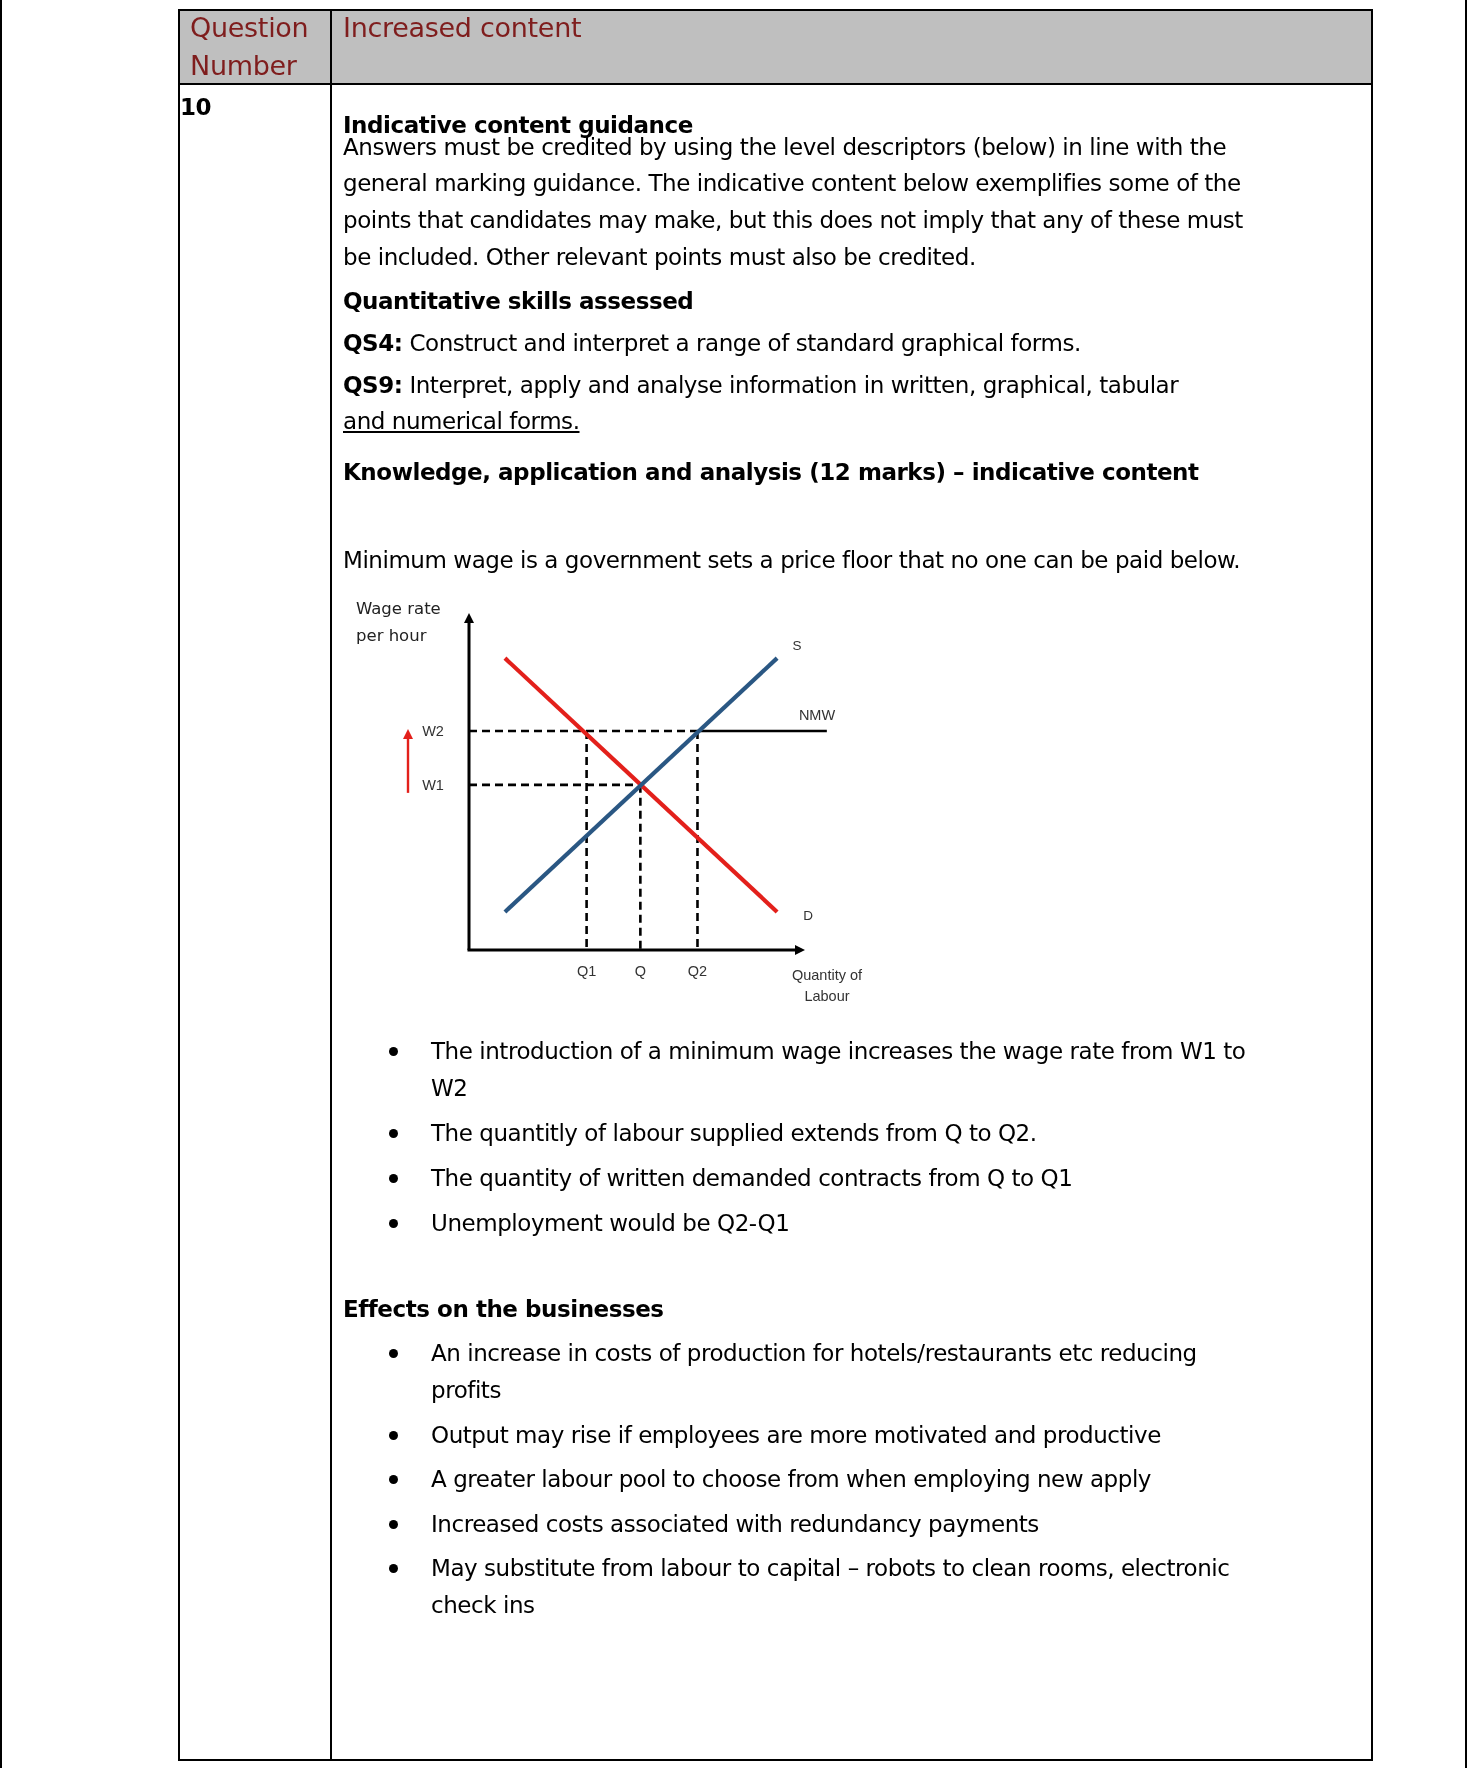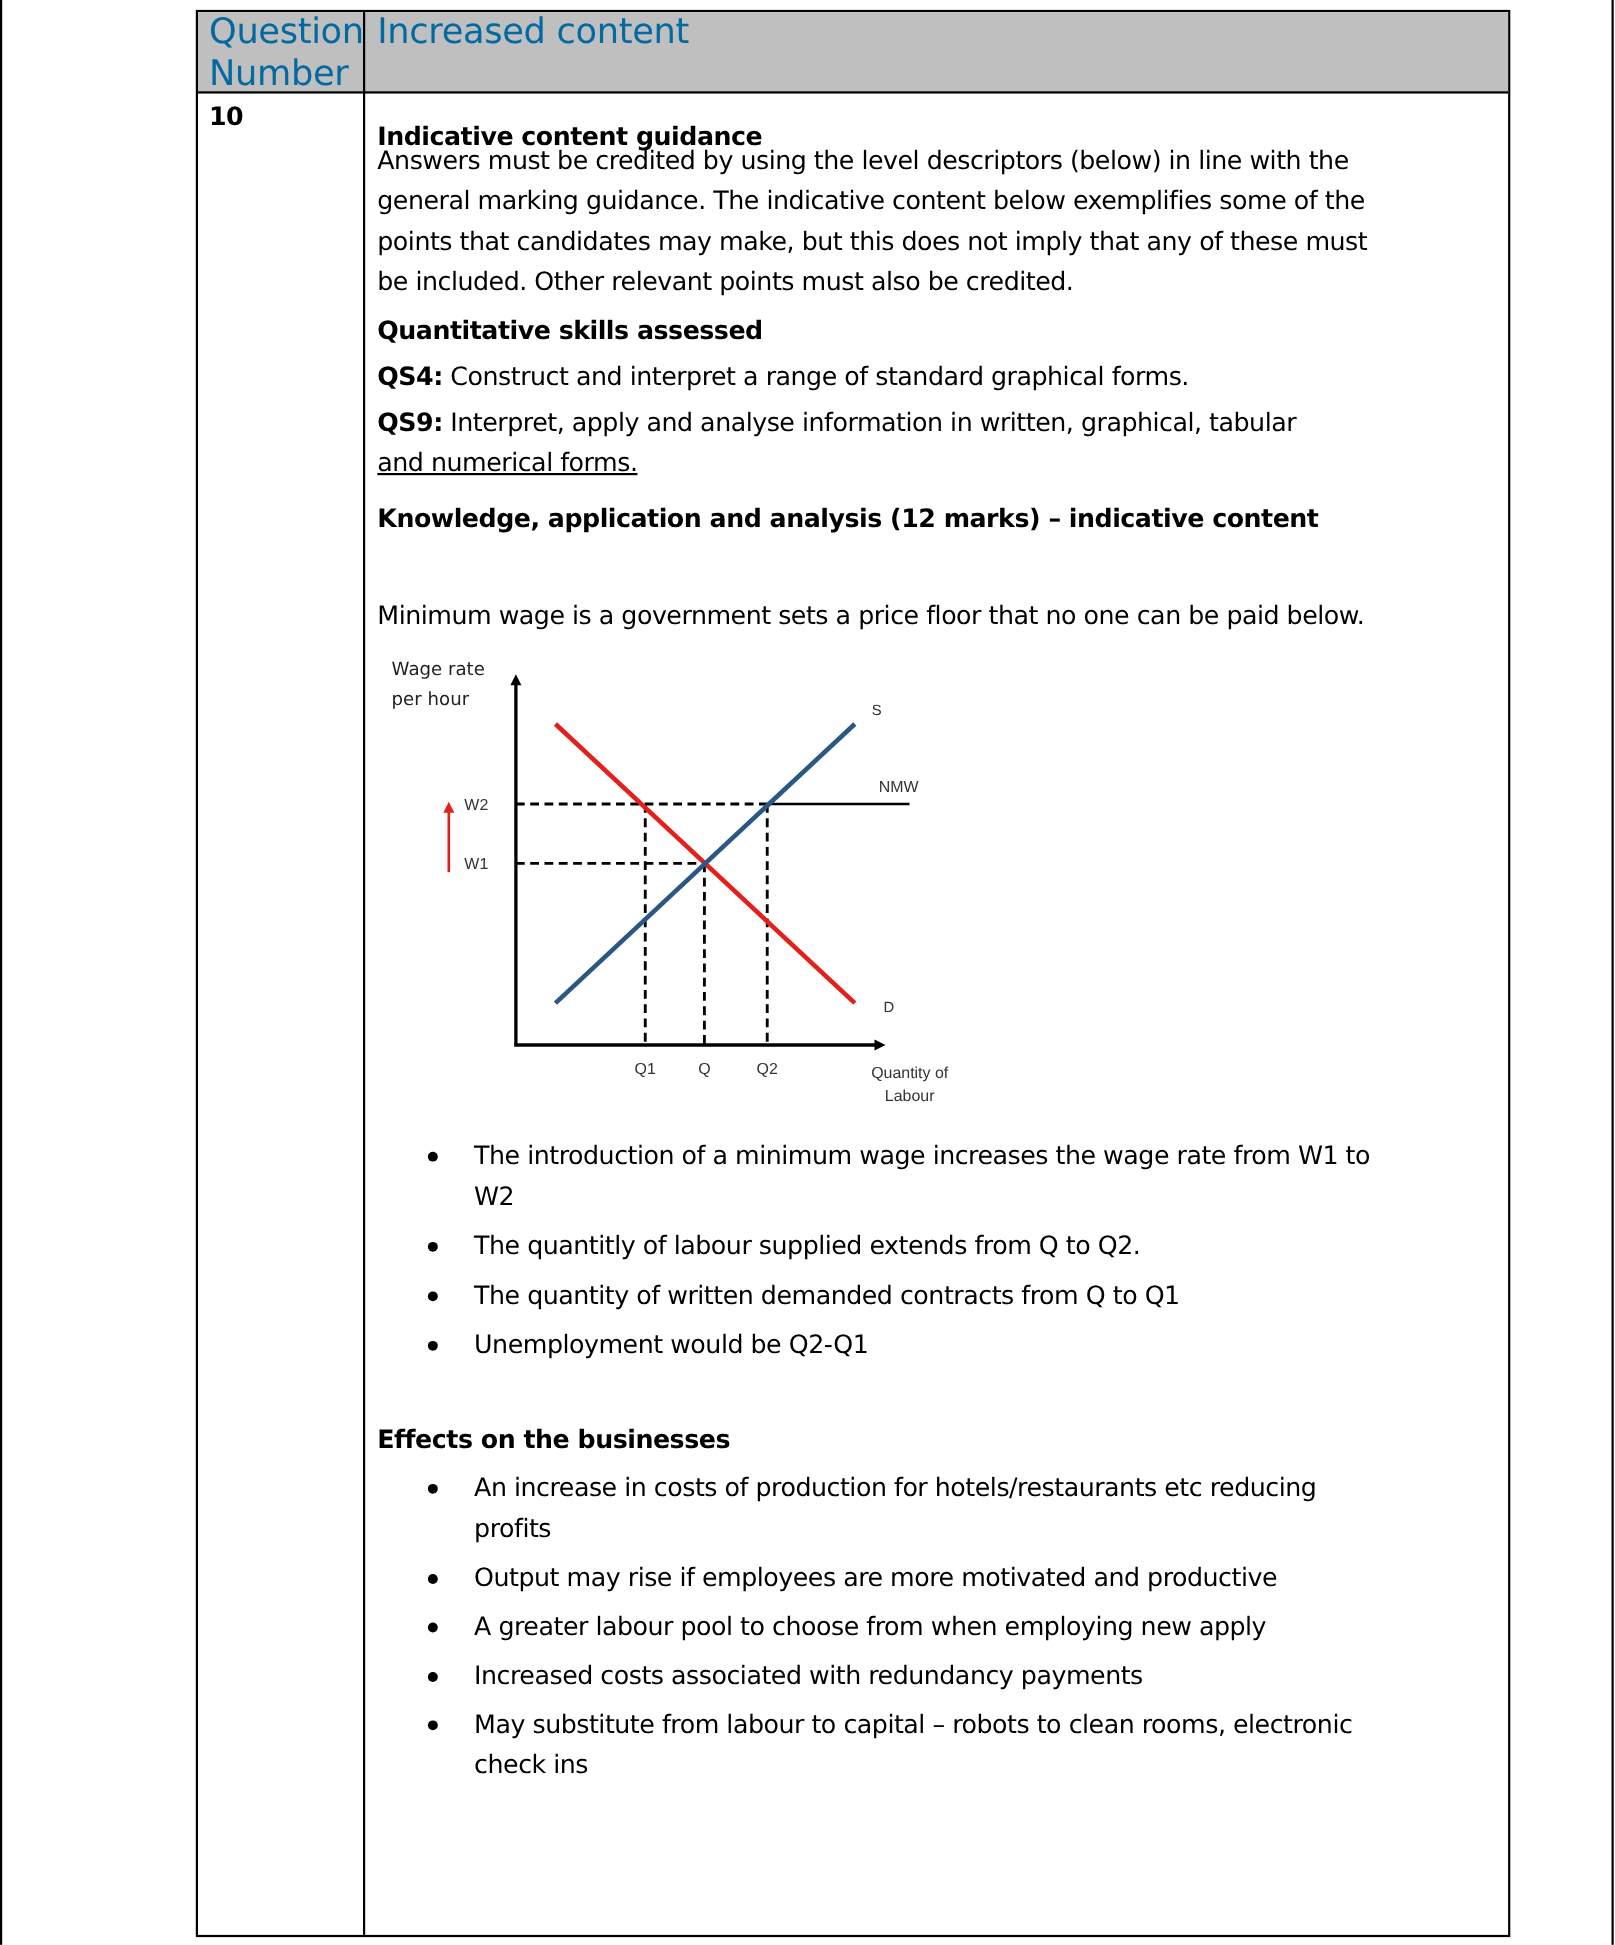--- a/index.html
+++ b/index.html
@@ -17,21 +17,21 @@
     box-sizing: border-box; border: 2.5px solid #000;
   }
   .header {
     position: absolute; left: 0; top: 0; right: 0; height: 72px;
     background: #bfbfbf; border-bottom: 2px solid #000;
   }
   .col-divider { position: absolute; left: 150px; top: 0; bottom: 0; width: 2px; background: #000; }
 
   .t { position: absolute; white-space: nowrap; font-size: 23px; line-height: 26px; letter-spacing: -0.45px; }
   .b { font-weight: bold; }
-  .hdr { font-size: 32px; color: #0369a1; letter-spacing: -0.3px; }
+  .hdr { font-size: 27px; color: #7f1d1d; letter-spacing: -0.3px; }
 
   .bullet-dot { position: absolute; width: 9px; height: 9px; border-radius: 50%; background: #000; }
 
   svg#chart { position: absolute; left: 0; top: 0; overflow: visible; }
   .chart-text { font-family: "Liberation Sans", sans-serif; fill: #333; }
   .axis-title { font-family: "DejaVu Sans", sans-serif; font-size: 16.5px; fill: #222; }
 </style>
 </head>
 <body>
 
@@ -40,21 +40,21 @@
 
 <div class="table">
   <div class="header"></div>
   <div class="col-divider"></div>
 </div>
 
 <div class="t hdr" style="left:190px; top:15px;">Question</div>
 <div class="t hdr" style="left:190px; top:53px;">Number</div>
 <div class="t hdr" style="left:343px; top:15px;">Increased content</div>
 
-<div class="t b" style="left:190px; top:94px;">10</div>
+<div class="t b" style="left:180px; top:94px;">10</div>
 
 <div class="t b" style="left:343px; top:94px;margin-top:18px;">Indicative content guidance</div>
 <div class="t" style="left:343px; top:134px;">Answers must be credited by using the level descriptors (below) in line with the</div>
 <div class="t" style="left:343px; top:170px;">general marking guidance. The indicative content below exemplifies some of the</div>
 <div class="t" style="left:343px; top:207px;">points that candidates may make, but this does not imply that any of these must</div>
 <div class="t" style="left:343px; top:244px;">be included. Other relevant points must also be credited.</div>
 
 <div class="t b" style="left:343px; top:288px;">Quantitative skills assessed</div>
 
 <div class="t" style="left:343px; top:330px;">

